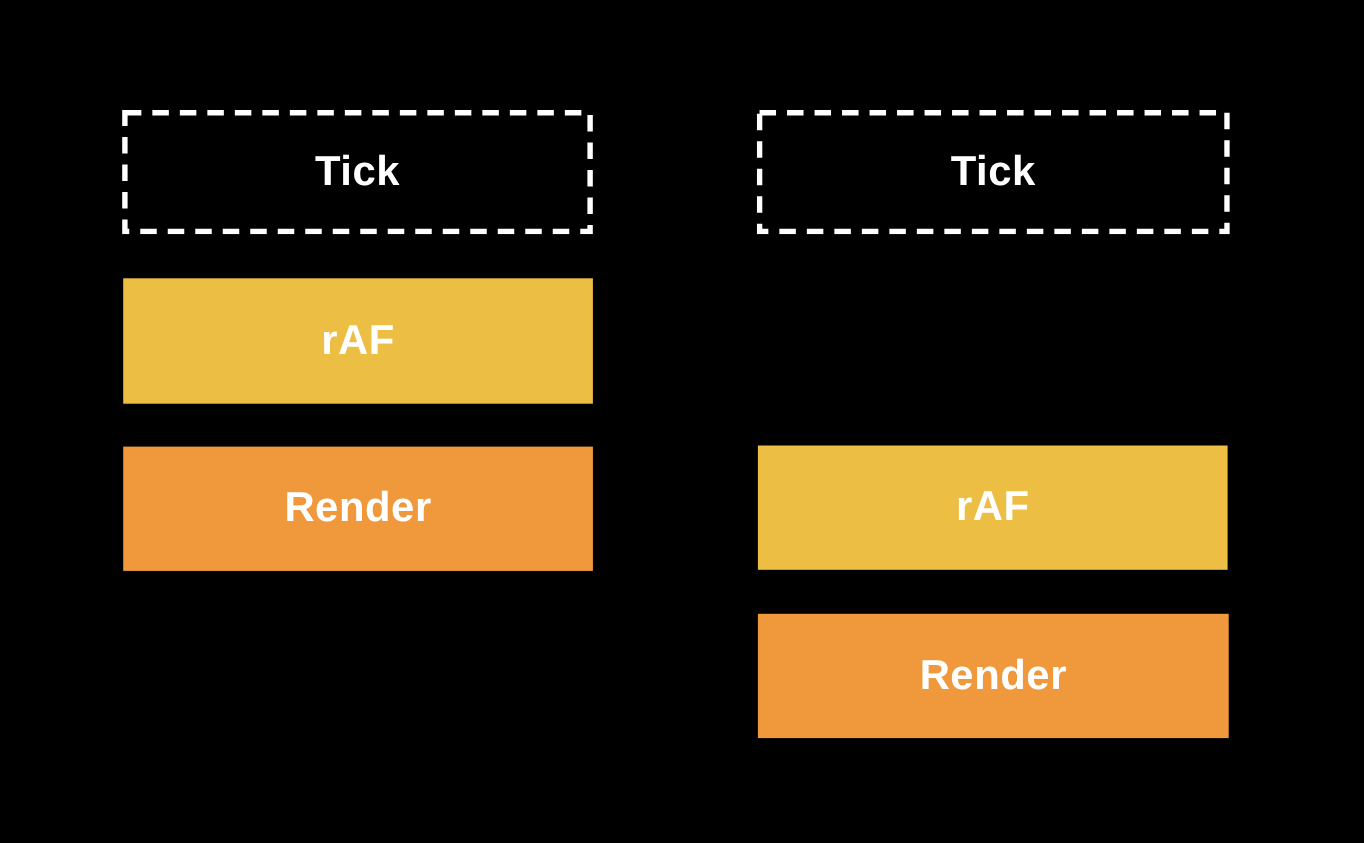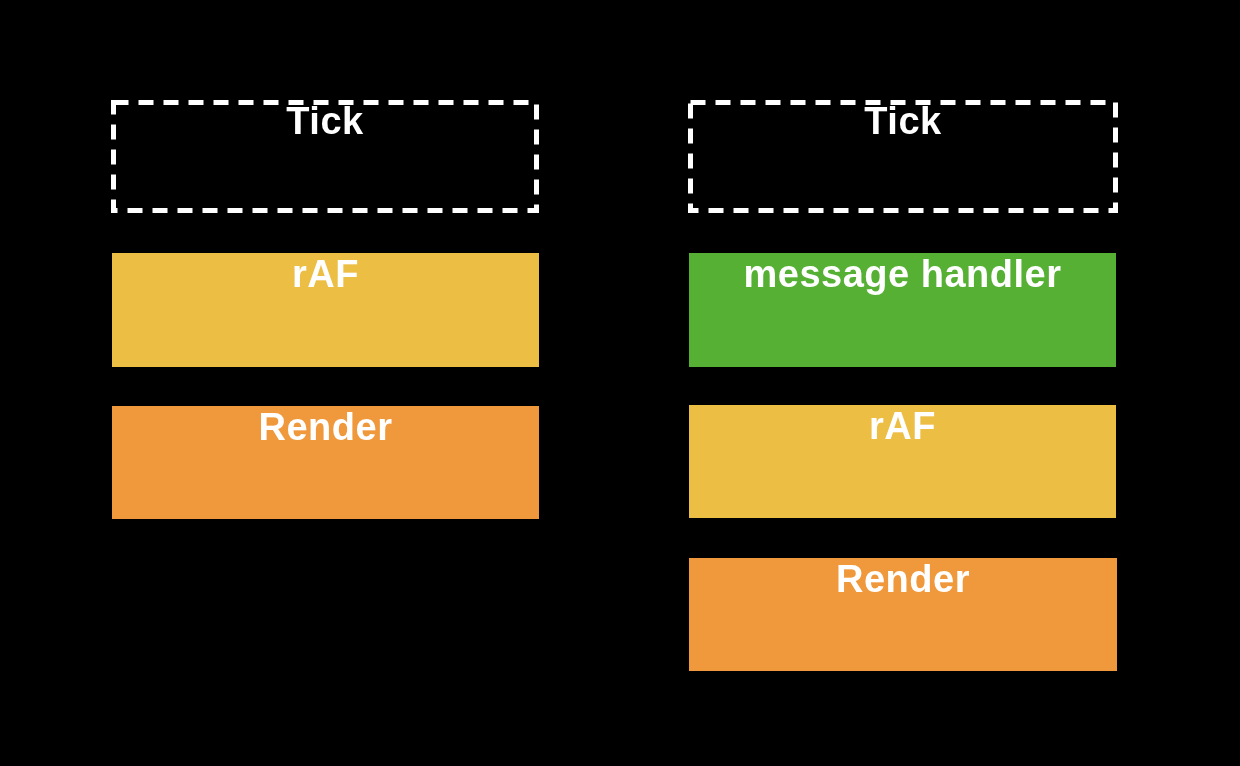--- a/index.html
+++ b/index.html
@@ -14,21 +14,21 @@
     overflow: hidden;
     font-family: "Liberation Sans", sans-serif;
   }
   .diagram {
     position: absolute;
     inset: 0;
   }
   .block {
     position: absolute;
     display: flex;
-    align-items: flex-start;
+    align-items: center;
     justify-content: center;
     box-sizing: border-box;
   }
   .block-label {
     color: #ffffff;
     font-size: 38px;
     font-weight: 600;
     letter-spacing: 0.5px;
     white-space: nowrap;
     position: relative;
@@ -70,23 +70,20 @@
     <span class="block-label" style="color: rgb(255, 255, 255);">Render</span>
   </div>
 
   <div class="block pos-r1">
     <svg class="dash-rect" viewBox="0 0 430 113" preserveAspectRatio="none" aria-hidden="true">
       <rect class="dash-stroke" x="2.5" y="2.5" width="425" height="108" fill="none" stroke-width="5" stroke-dasharray="15 10" stroke="#ffffff"></rect>
     </svg>
     <span class="block-label" style="color: rgb(255, 255, 255);">Tick</span>
   </div>
 
-  <div class="block fill-green pos-r2" style="background: rgb(85, 176, 51);">
-    <span class="block-label" style="color: rgb(255, 255, 255);">message handler</span>
-  </div>
 
   <div class="block fill-yellow pos-r3" style="background: rgb(237, 190, 68);">
     <span class="block-label" style="color: rgb(255, 255, 255);">rAF</span>
   </div>
 
   <div class="block fill-orange pos-r4" style="background: rgb(240, 153, 60);">
     <span class="block-label" style="color: rgb(255, 255, 255);">Render</span>
   </div>
 
 </div>

